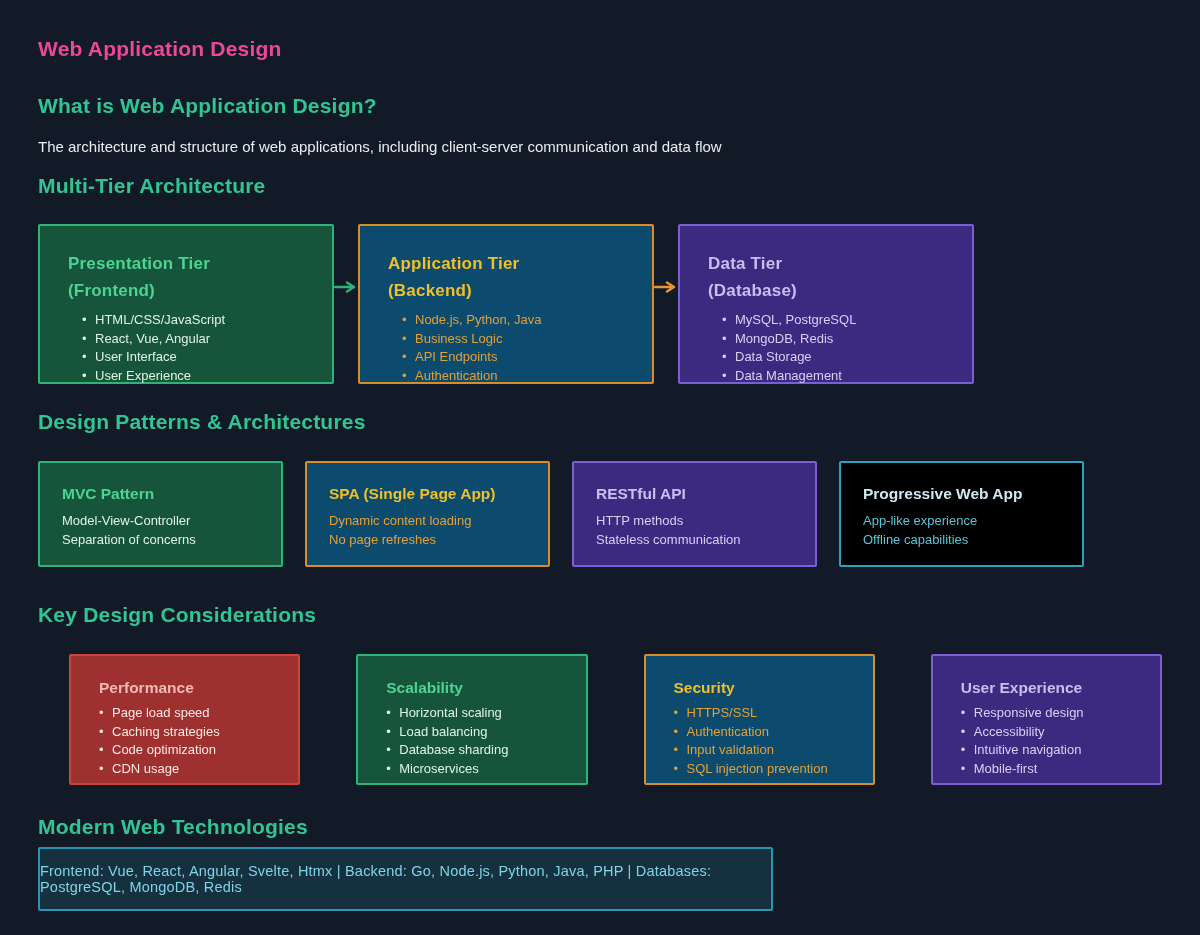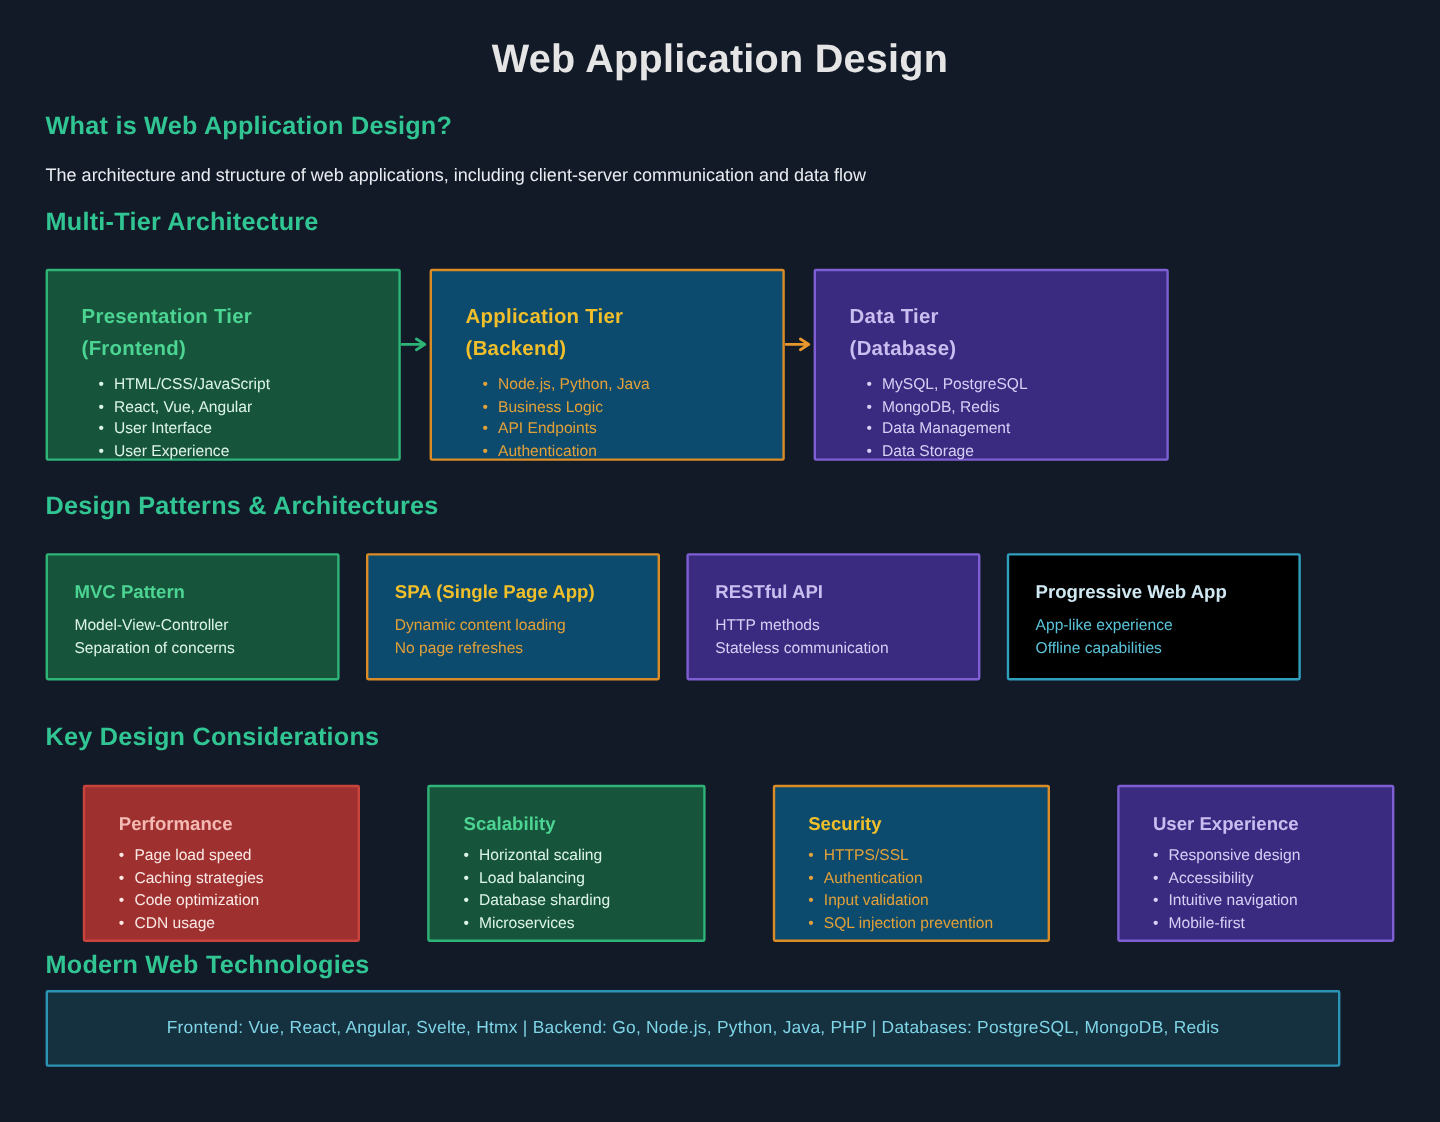--- a/index.html
+++ b/index.html
@@ -7,23 +7,22 @@
   body {
     width: 1200px; height: 935px;
     font-family: "Liberation Sans", sans-serif;
     color: #e9ecf1;
     overflow: hidden;
   }
   .page { width: 1200px; height: 935px; padding: 0 38px; }
 
   .page-title {
     padding-top: 32px;
-    text-align: center;
-    font-size: 33px; line-height: 33px; font-weight: bold;
-    color: #e5e5e5;
+    font-size: 21px; line-height: 33px; font-weight: bold;
+    color: #ec4899;
     letter-spacing: 0.2px;
   }
 
   .section-heading {
     color: #30c592;
     font-size: 21px; line-height: 26px; font-weight: bold;
     letter-spacing: 0.2px;
   }
   .h-intro { margin-top: 28px; }
   .intro-text { margin-top: 18px; font-size: 15px; line-height: 19px; color: #e9ecf1; }
@@ -63,24 +62,24 @@
   .cons-row { margin-top: 26px; display: flex; gap: 25px; height: 131px; }
   .cons-card {
     width: 269px; height: 131px;
     border: 2px solid; border-radius: 2px;
     padding: 22px 0 0 28px;
     margin-left: 31px;
   }
   .cons-title { font-size: 15.5px; line-height: 20px; font-weight: bold; }
   .cons-card ul { list-style: none; margin: 6px 0 0 0; }
 
-  .h-tech { margin-top: 7px; }
+  .h-tech { margin-top: 29px; }
   .tech-box {
     margin-top: 7px;
-    width: 1079px; height: 64px;
+    width: 735px; height: 64px;
     border: 2px solid #2b93b4; border-radius: 2px;
     background: #153140;
     display: flex; align-items: center; justify-content: center;
   }
   .tech-text { font-size: 14.5px; color: #7fd4e6; letter-spacing: 0.2px; }
 
   
   .theme-green  { background: #17543c; border-color: #2fb478; }
   .theme-green  .t-title { color: #4cd492; }
   .theme-green  .t-text  { color: #ddf4e9; }
@@ -147,22 +146,22 @@
         <path d="M1 8 H19 M13 3.5 L20 8 L13 12.5" stroke="#e8962e" stroke-width="2.4" fill="none" stroke-linecap="round" stroke-linejoin="round"></path>
       </svg>
     </div>
 
     <div class="tier-card theme-purple">
       <div class="tier-title t-title">Data Tier</div>
       <div class="tier-subtitle t-title">(Database)</div>
       <ul class="t-text">
         <li>MySQL, PostgreSQL</li>
         <li>MongoDB, Redis</li>
+        <li>Data Storage</li>
         <li>Data Management</li>
-        <li>Data Storage</li>
       </ul>
     </div>
   </div>
 
   <div class="section-heading" style="margin-top:41px;">Design Patterns &amp; Architectures</div>
 
   <div class="pattern-row">
     <div class="pattern-card theme-green">
       <div class="pattern-title t-title">MVC Pattern</div>
       <div class="pattern-body t-text">

